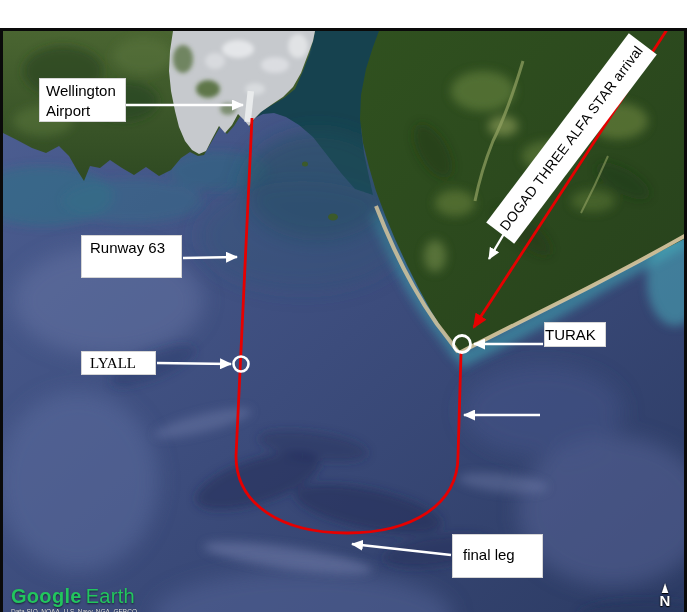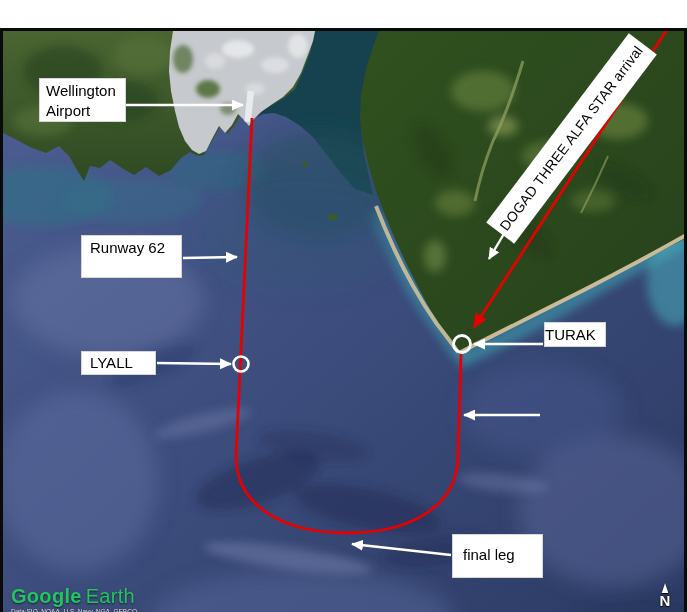--- a/index.html
+++ b/index.html
@@ -15,21 +15,21 @@
   
   .callout {
     position:absolute; background:#ffffff; color:#000;
     border:1px solid #d6d6d6;
     font:15px/20px "Liberation Sans", sans-serif;
   }
   .callout span { display:block; white-space:pre; }
   .co-wellington { left:36px; top:47px; width:87px; height:44px; padding:2px 0 0 6px; }
   .co-final      { left:78px; top:204px; width:101px; height:43px; padding:2px 0 0 8px; }
   .co-lyall      { left:78px; top:320px; width:75px; height:24px; padding-left:8px; }
-  .co-lyall span { line-height:22px; }
+  .co-lyall span { line-height:22px;font-family:Liberation Serif, serif; }
   .co-turak      { left:541px; top:291px; width:62px; height:25px; padding-left:0; }
   .co-turak span { line-height:23px; }
   .co-downwind   { left:538px; top:367px; width:120px; height:34px; padding-left:9px; }
   .co-downwind span { line-height:32px; }
   .co-base       { left:449px; top:503px; width:91px; height:44px; padding-left:10px; }
   .co-base span  { line-height:40px; }
   .co-dogad      { left:450px; top:90px; width:237px; height:35px; text-align:center;
                    transform:rotate(-53deg); transform-origin:50% 50%;
                    font-size:14px; border:none; }
   .co-dogad span { line-height:35px; letter-spacing:.2px; }
@@ -187,21 +187,21 @@
       <line x1="537" y1="384" x2="461" y2="384" stroke="#fff" stroke-width="2.4" marker-end="url(#whiteArr)"></line>
       <line x1="448" y1="524" x2="349" y2="513" stroke="#fff" stroke-width="2.4" marker-end="url(#whiteArr)"></line>
       <line x1="505" y1="196" x2="486" y2="228" stroke="#fff" stroke-width="2.4" marker-end="url(#whiteArr)"></line>
     </svg>
 
     <div class="callout co-wellington">
       <span>Wellington</span>
       <span>Airport</span>
     </div>
     <div class="callout co-final">
-      <span>Runway 62</span>
+      <span>Runway 63</span>
     </div>
     <div class="callout co-lyall">
       <span>LYALL</span>
     </div>
     <div class="callout co-turak">
       <span>TURAK</span>
     </div>
     <div class="callout co-base">
       <span>final leg</span>
     </div>

